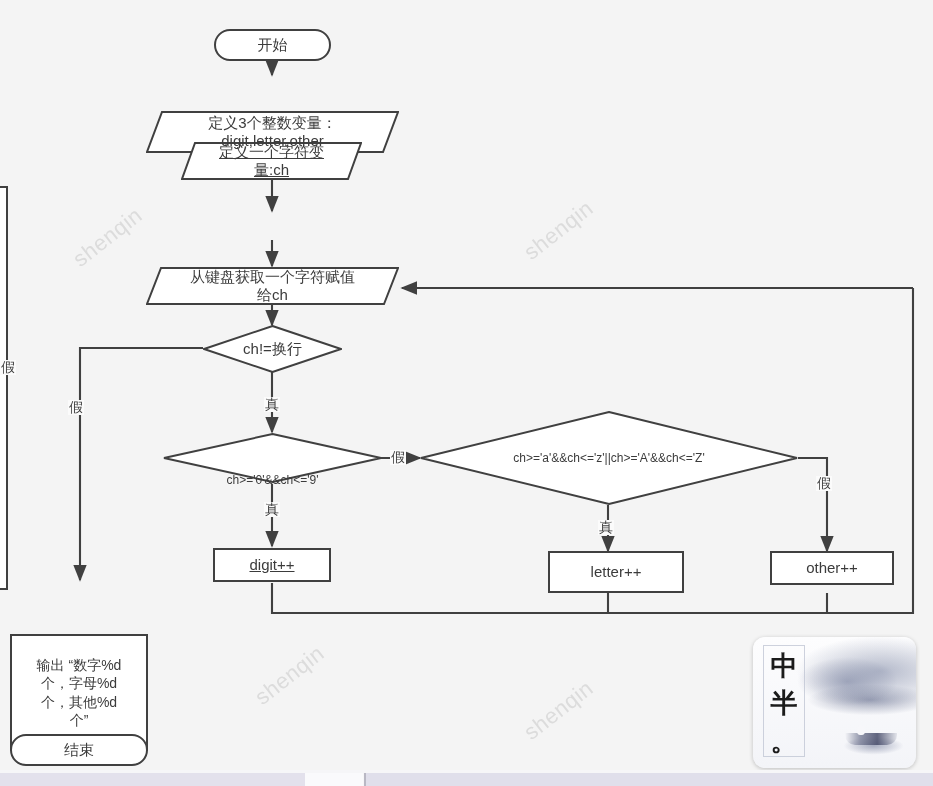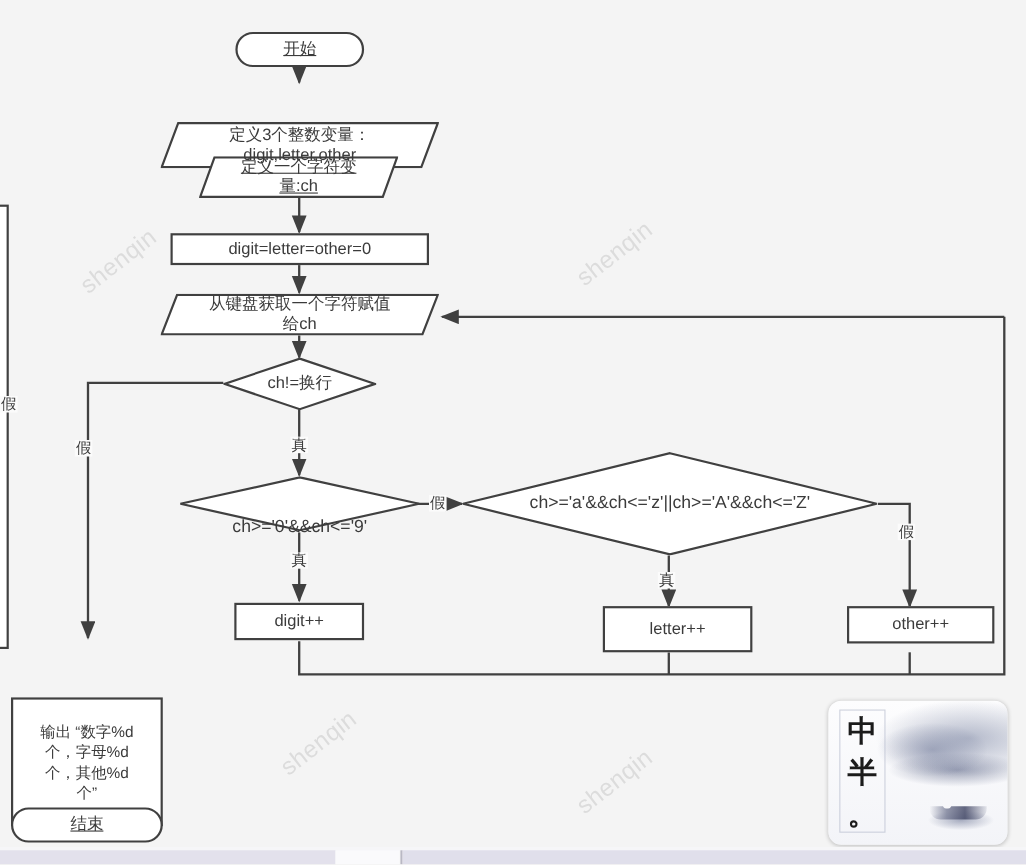--- a/index.html
+++ b/index.html
@@ -56,21 +56,20 @@
     text-align: center;
     color: #3b3b3b;
     font-size: 15px;
     line-height: 1.18;
     background: #ffffff;
     border: 2px solid #404040;
     white-space: nowrap;
   }
   .node.terminal {
     border-radius: 22px;
-    text-decoration: underline;
   }
   .node.process {
     border-radius: 0;
   }
   .node.io {
     background: transparent;
     border: none;
     white-space: nowrap;
   }
   .node.io .io-shape {
@@ -269,62 +268,59 @@
     </div>
 
     <div class="node io overflow-text" style="left:181px; top:142px; width:181px; height:38px;">
       <svg class="io-shape" viewBox="0 0 181 38" preserveAspectRatio="none">
         <polygon points="14,1 180,1 167,37 1,37" fill="#ffffff" stroke="#404040" stroke-width="2" vector-effect="non-scaling-stroke"></polygon>
       </svg>
       <span class="io-label" style="white-space:pre-line;text-decoration:underline;">定义一个字符变
 量:ch</span>
     </div>
 
-    <div class="node process" style="left:155px; top:212px; width:235px; height:29px;">
-      <span>digit=letter=other=0</span>
-    </div>
 
     <div class="node decision" style="left:203px; top:325px; width:139px; height:48px;">
       <svg class="dec-shape" viewBox="0 0 139 48" preserveAspectRatio="none">
         <polygon points="69.5,1 138,24 69.5,47 1,24" fill="#ffffff" stroke="#404040" stroke-width="2" vector-effect="non-scaling-stroke"></polygon>
       </svg>
       <span class="dec-label">ch!=换行</span>
     </div>
 
     <div class="node io overflow-text" style="left:146px; top:267px; width:253px; height:38px;">
       <svg class="io-shape" viewBox="0 0 253 38" preserveAspectRatio="none">
         <polygon points="15,1 252,1 238,37 1,37" fill="#ffffff" stroke="#404040" stroke-width="2" vector-effect="non-scaling-stroke"></polygon>
       </svg>
       <span class="io-label" style="white-space:pre-line;">从键盘获取一个字符赋值
 给ch</span>
     </div>
 
     <div class="node decision" style="left:163px; top:433px; width:219px; height:50px;">
       <svg class="dec-shape" viewBox="0 0 219 50" preserveAspectRatio="none">
         <polygon points="109.5,1 218,25 109.5,49 1,25" fill="#ffffff" stroke="#404040" stroke-width="2" vector-effect="non-scaling-stroke"></polygon>
       </svg>
-      <span class="dec-label" style="font-size:16px;margin-top:44px;">ch&gt;='0'&amp;&amp;ch&lt;='9'</span>
+      <span class="dec-label" style="font-size:12px;margin-top:44px;">ch&gt;='0'&amp;&amp;ch&lt;='9'</span>
     </div>
 
     <div class="node decision" style="left:420px; top:411px; width:378px; height:94px;">
       <svg class="dec-shape" viewBox="0 0 378 94" preserveAspectRatio="none">
         <polygon points="189,1 377,47 189,93 1,47" fill="#ffffff" stroke="#404040" stroke-width="2" vector-effect="non-scaling-stroke"></polygon>
       </svg>
-      <span class="dec-label" style="font-size:16px;">ch&gt;='a'&amp;&amp;ch&lt;='z'||ch&gt;='A'&amp;&amp;ch&lt;='Z'</span>
-    </div>
-
-    <div class="node process" style="left:213px; top:548px; width:118px; height:34px;">
+      <span class="dec-label" style="font-size:12px;">ch&gt;='a'&amp;&amp;ch&lt;='z'||ch&gt;='A'&amp;&amp;ch&lt;='Z'</span>
+    </div>
+
+    <div class="node process" style="left:213px; top:548px; width:118px; height:34px;text-decoration:underline;">
       <span>digit++</span>
     </div>
 
     <div class="node process" style="left:548px; top:551px; width:136px; height:42px;">
       <span>letter++</span>
     </div>
 
-    <div class="node process" style="left:770px; top:551px; width:134px; height:34px;">
+    <div class="node process" style="left:770px; top:551px; width:124px; height:34px;">
       <span>other++</span>
     </div>
 
     <div class="node process multiline" style="left:10px; top:594px; width:138px; height:117px; font-size:14px; line-height:1.32;margin-top:40px;">
       <span style="white-space:pre-line;">输出 “数字%d
 个，字母%d
 个，其他%d
 个”</span>
     </div>
 

